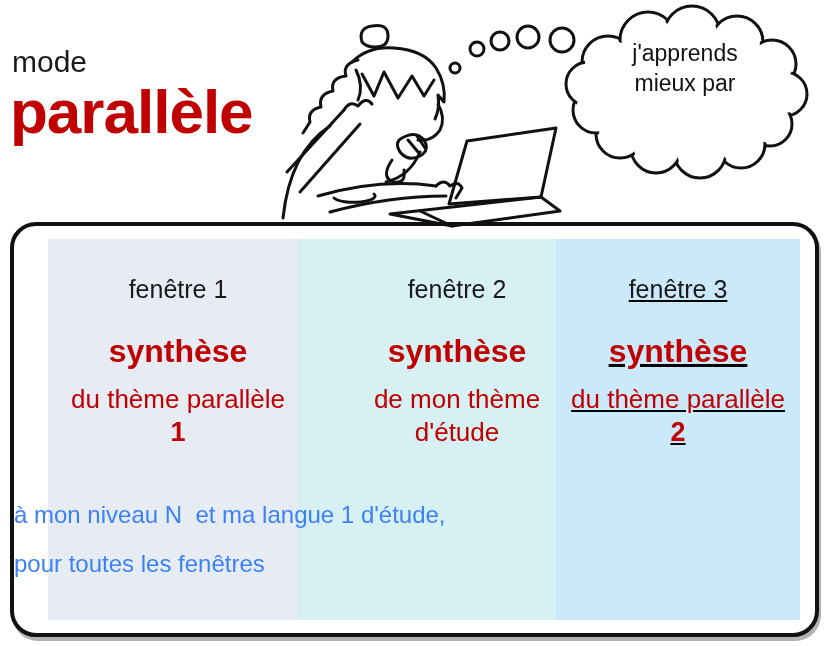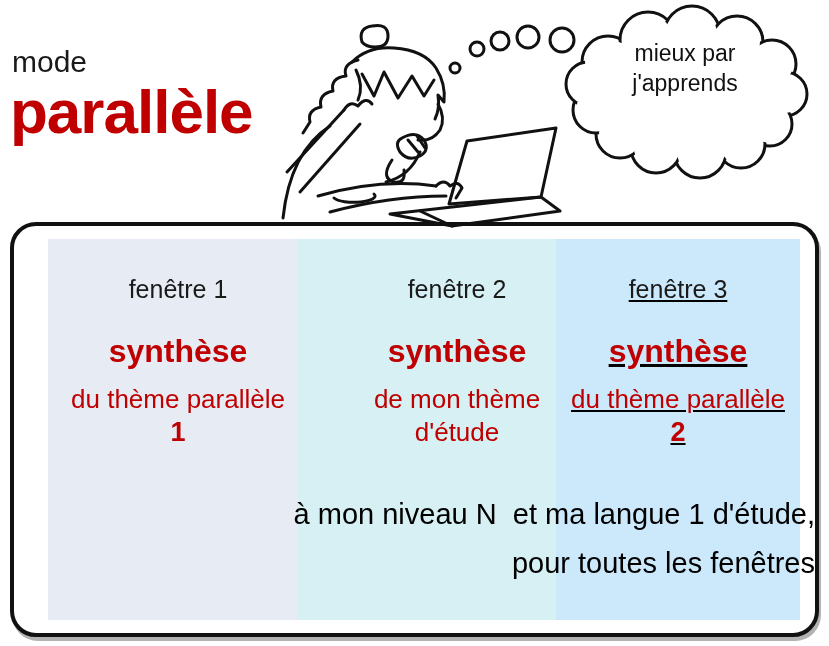--- a/index.html
+++ b/index.html
@@ -52,21 +52,21 @@
     font-weight:700;color:#c00000;
   }
   .win-desc{
     margin-top:16px;font-size:26px;line-height:33px;color:#c00000;
   }
   .win-num{
     font-size:27px;line-height:33px;font-weight:700;color:#c00000;
   }
   .panel-footer{
     position:absolute;left:0;right:0;top:272px;
-    text-align:right;font-size:29px;color:#000000;
+    text-align:left;font-size:24px;color:#3b82f6;
     z-index:5;
   }
   .panel-footer .line1{white-space:pre-wrap;line-height:33px;}
   .panel-footer .line2{margin-top:16px;line-height:33px;}
   .stroke{fill:none;stroke:#111;stroke-width:3;stroke-linecap:round;stroke-linejoin:round;}
   .bubble{fill:#ffffff;stroke:#111;stroke-width:3;}
   .cover{fill:#ffffff;stroke:none;}
 </style>
 </head>
 <body>
@@ -138,22 +138,22 @@
     </g>
 
     <g>
       <path class="stroke" d="M449,204 L467,141 L556,128 L541,197 Z"></path>
       <path class="stroke" d="M390,214 L541,197 L560,211 L452,226 Z"></path>
       <path class="stroke" d="M420,211 L452,226"></path>
     </g>
   </svg>
 
   <div class="cloud-text">
+    <div>j'apprends</div>
     <div>mieux par</div>
-    <div>j'apprends</div>
   </div>
 
   <div class="panel">
 
     <div class="col col-1" style="background-color: rgb(231, 236, 244);">
       <div class="win-name">fenêtre 1</div>
       <div class="win-keyword">synthèse</div>
       <div class="win-desc">du thème parallèle</div>
       <div class="win-num">1</div>
     </div>

